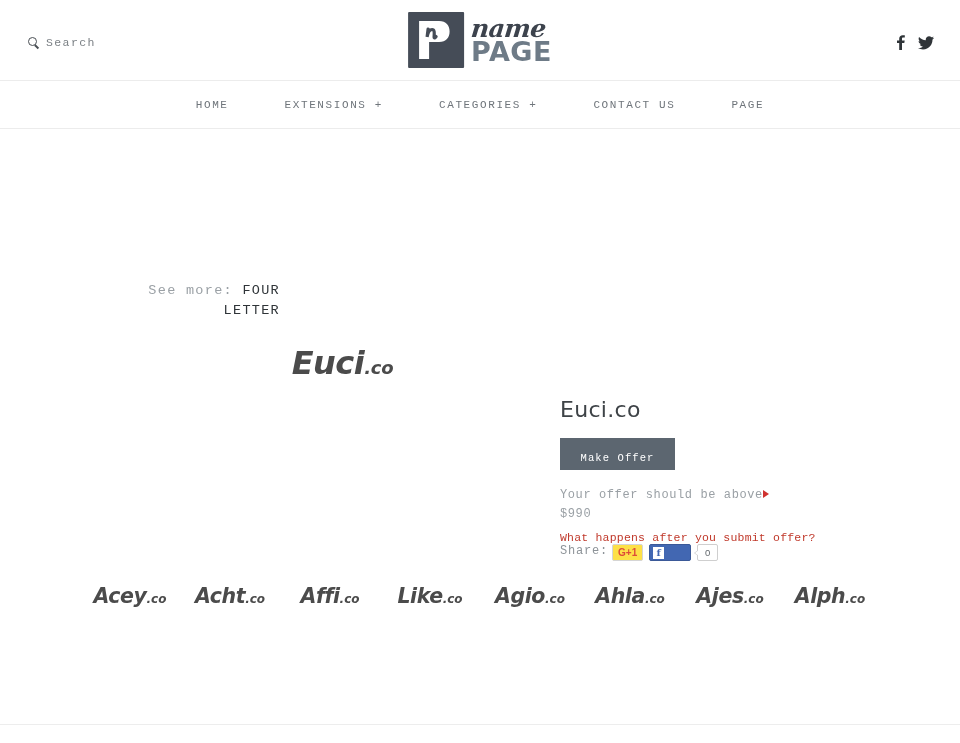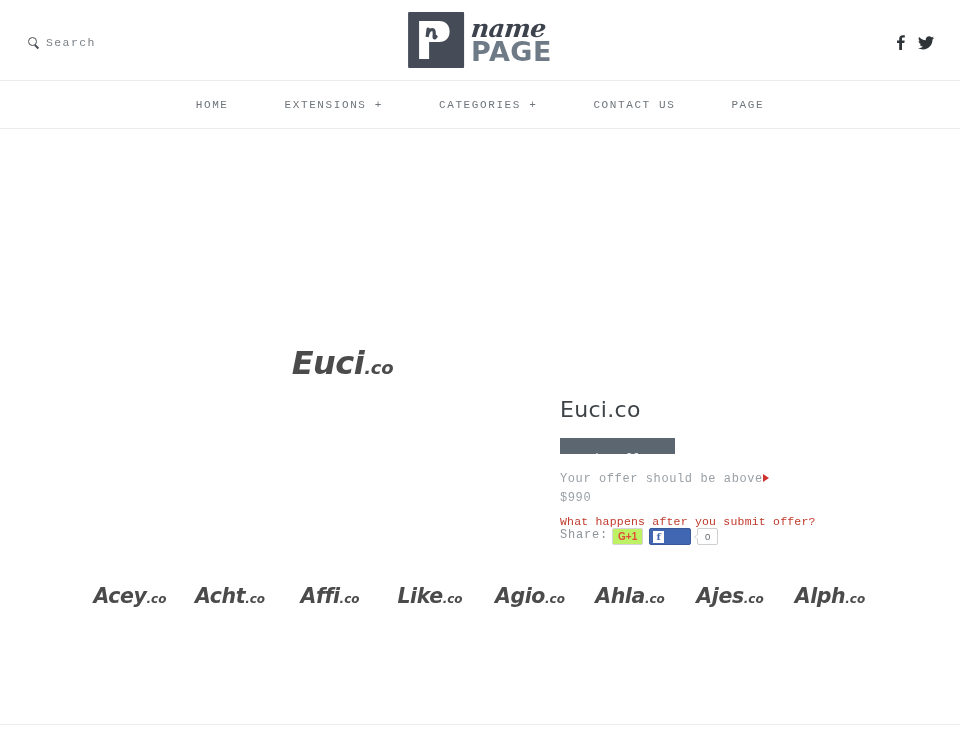--- a/index.html
+++ b/index.html
@@ -189,21 +189,21 @@
   .offer-title {
     font-size: 22px;
     color: #3e4347;
     letter-spacing: 0.3px;
     margin-bottom: 16px;
     font-family: "DejaVu Sans", sans-serif;
   }
   .make-offer-btn {
     display: block;
     width: 115px;
-    height: 16px;
+    height: 32px;
     background: #5c6670;
     color: #ffffff;
     border: none;
     font-family: "Liberation Mono", monospace;
     font-size: 10.5px;
     letter-spacing: 1.1px;
     cursor: pointer;
     line-height: 32px;
     text-align: center;
     padding: 4px;
@@ -250,21 +250,21 @@
   }
   .share-btns { display: flex; align-items: center; gap: 6px; }
   .gplus-btn {
     display: inline-flex;
     align-items: center;
     justify-content: center;
     height: 17px;
     padding: 0 5px;
     border: 1px solid #d5d5d5;
     border-radius: 2px;
-    background: #bef264;
+    background: #fde047;
     color: #dd4b39;
     font-family: "Liberation Sans", sans-serif;
     font-size: 10px;
     font-weight: bold;
     cursor: pointer;
     white-space: nowrap;
   }
   .fb-group { display: inline-flex; align-items: center; }
   .fb-like {
     display: inline-flex;
@@ -441,20 +441,24 @@
 <div class="main-nav">
   <span class="nav-item">HOME</span>
   <span class="nav-item">EXTENSIONS +</span>
   <span class="nav-item">CATEGORIES +</span>
   <span class="nav-item">CONTACT US</span>
   <span class="nav-item">PAGE</span>
 </div>
 
 <div class="content-wrap">
 
+  <div class="see-more">
+    <span>See more:</span>
+    <span class="cat-link">FOUR LETTER</span>
+  </div>
 
   <div class="domain-art">
     <span class="dn">Euci</span><span class="tld">.co</span>
   </div>
 
   <div class="offer-panel">
     <div class="offer-title">Euci.co</div>
 
     <button class="make-offer-btn">Make Offer</button>
 

